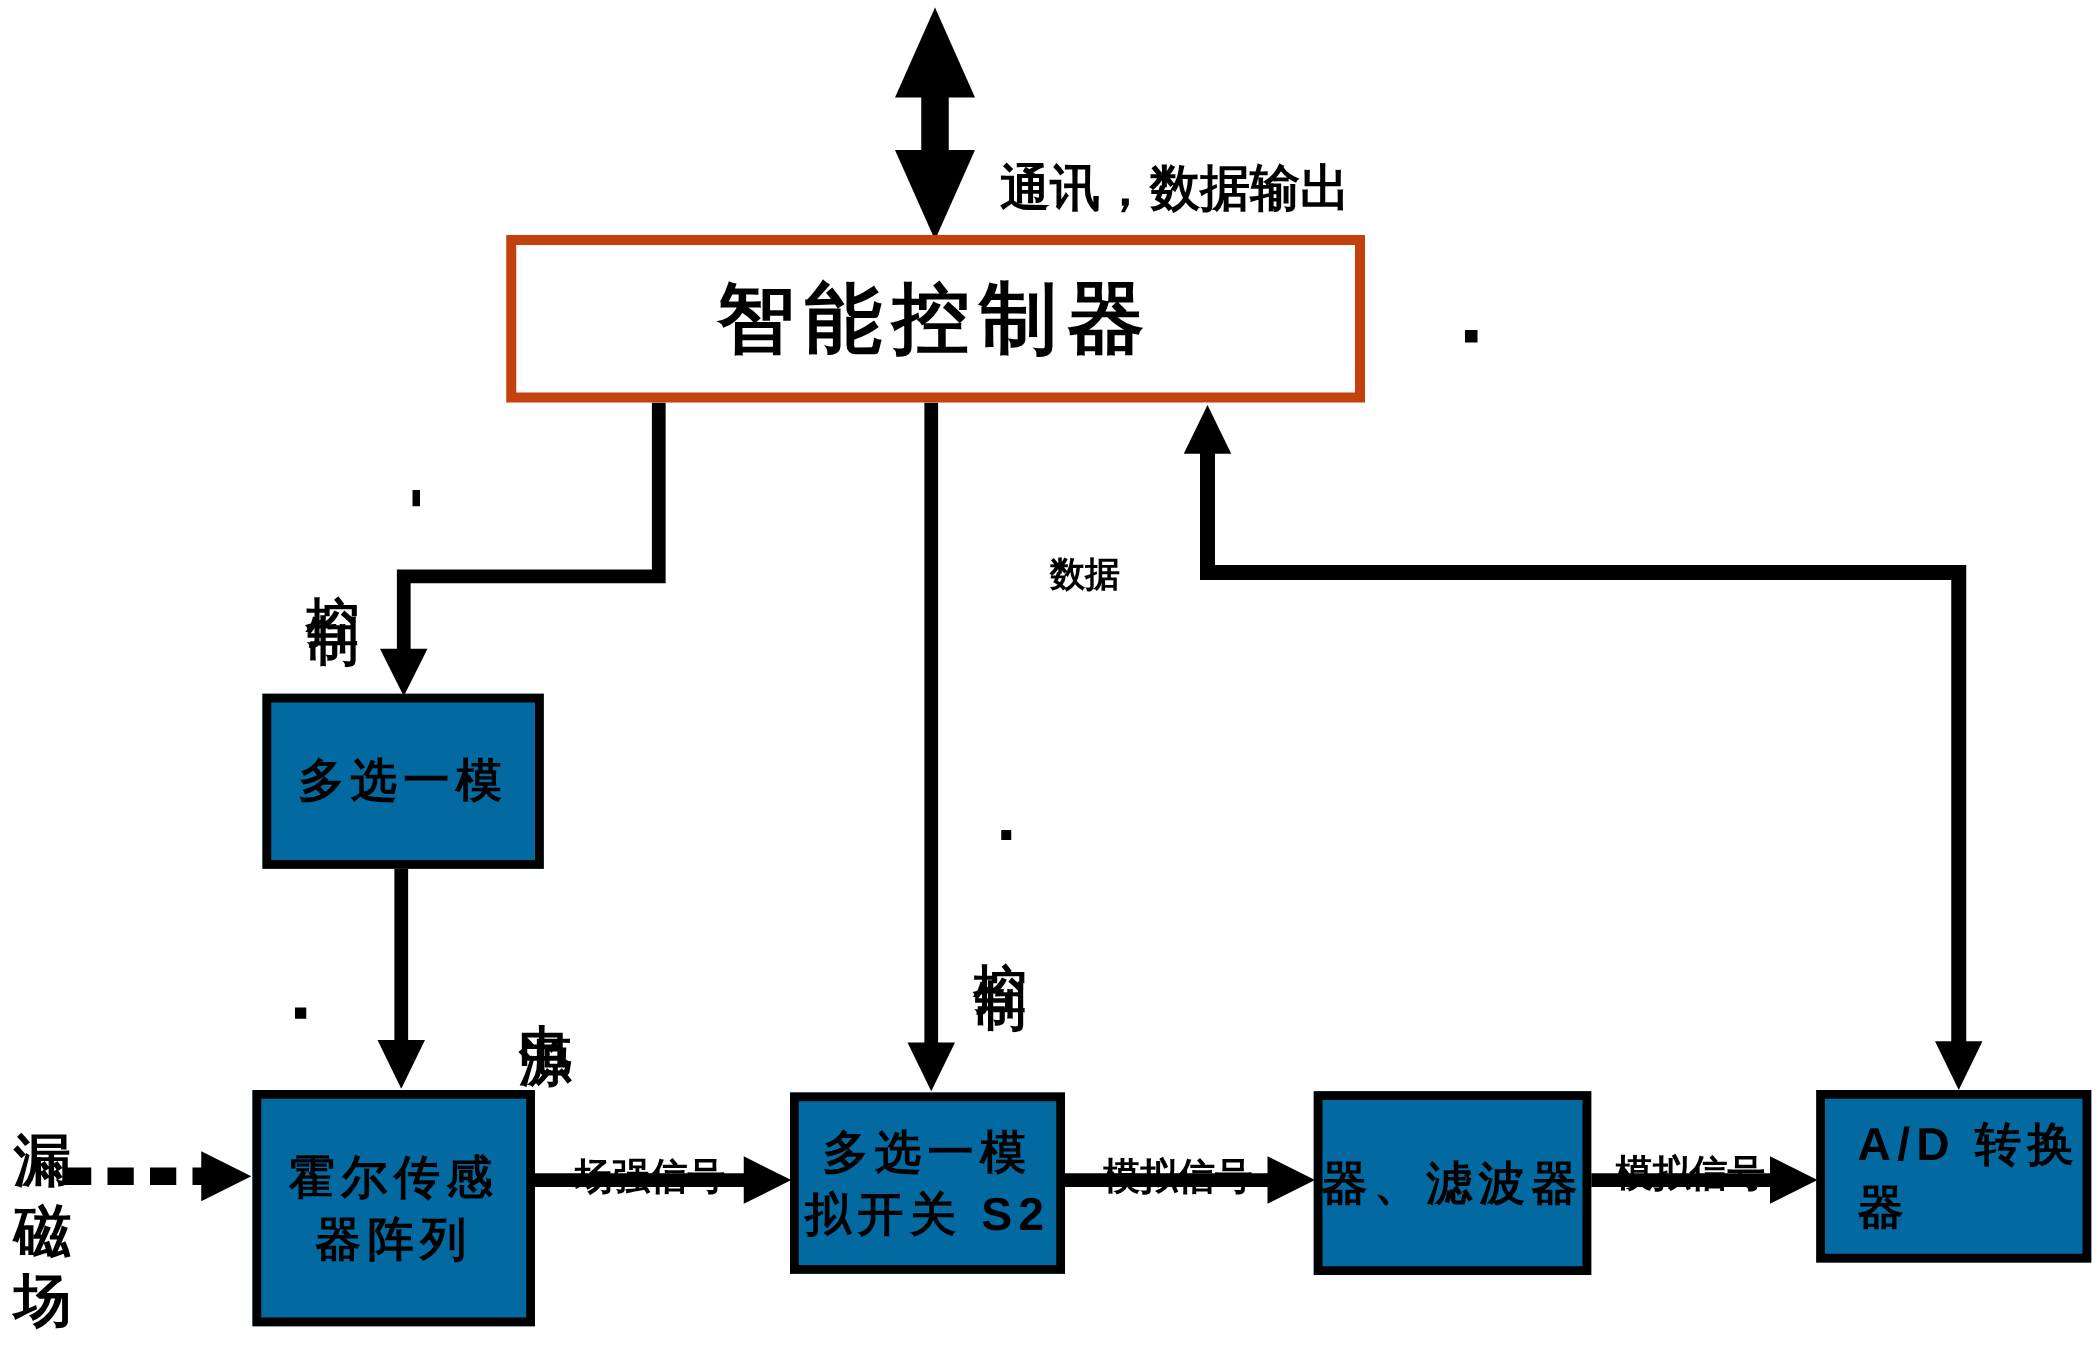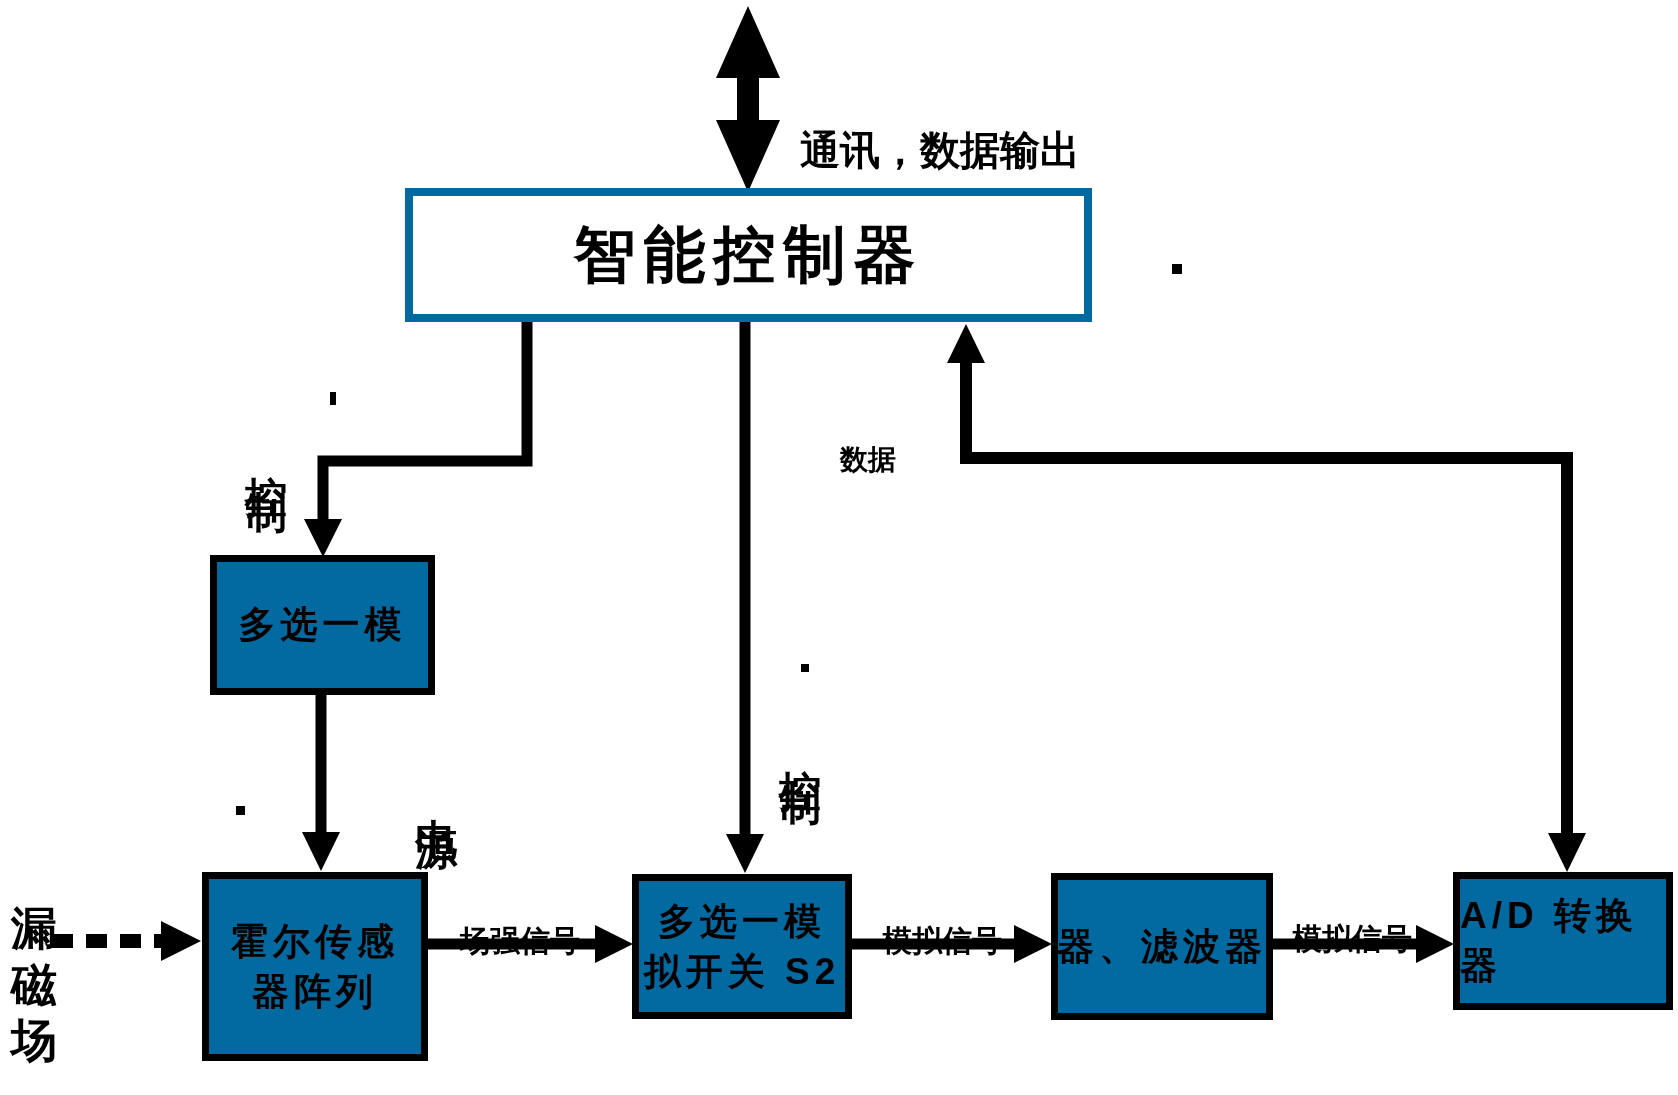--- a/index.html
+++ b/index.html
@@ -9,21 +9,21 @@
     color:#000;overflow:hidden;
   }
   svg.wires{position:absolute;left:0;top:0;width:1678px;height:1095px;}
   .box{
     position:absolute;border:7px solid #000;background:#0369a1;
     display:flex;flex-direction:column;align-items:center;justify-content:center;
     font-weight:bold;box-sizing:border-box;
   }
   .box .bl{display:block;font-size:37px;line-height:50px;letter-spacing:5px;white-space:nowrap;}
   .ctrl-box{
-    position:absolute;border:8px solid #0369a1;background:#fff;box-sizing:border-box;
+    position:absolute;border:8px solid #c2410c;background:#fff;box-sizing:border-box;
     display:flex;align-items:center;justify-content:center;font-weight:bold;
   }
   .ctrl-box .bl{font-size:62px;letter-spacing:8px;white-space:nowrap;}
   .lbl{position:absolute;font-weight:bold;white-space:nowrap;margin-top:43px;}
   .lbl-h{font-size:30px;}
   .lbl-v{
     writing-mode:vertical-rl;text-orientation:upright;
     font-size:42px;
   }
   .dot{position:absolute;background:#000;}
@@ -98,21 +98,21 @@
 
   <div class="box" style="left:632px;top:874px;width:220px;height:145px;">
     <span class="bl">多选一模</span>
     <span class="bl">拟开关 S2</span>
   </div>
 
   <div class="box" style="left:1051px;top:873px;width:222px;height:147px;">
     <span class="bl">器、滤波器</span>
   </div>
 
-  <div class="box" style="left:1453px;top:872px;width:220px;height:138px;align-items:flex-start;">
+  <div class="box" style="left:1453px;top:872px;width:220px;height:138px;align-items:flex-start;padding-left:26px;">
     <span class="bl">A/D 转换</span>
     <span class="bl">器</span>
   </div>
 
   <div class="lbl lbl-h" style="left:800px;top:80px;font-size:40px;">通讯，数据输出</div>
 
   <div class="lbl lbl-v" style="left:238px;top:400px;letter-spacing:14px;">控制</div>
 
   <div class="lbl lbl-v" style="left:408px;top:742px;letter-spacing:10px;">电源</div>
 

